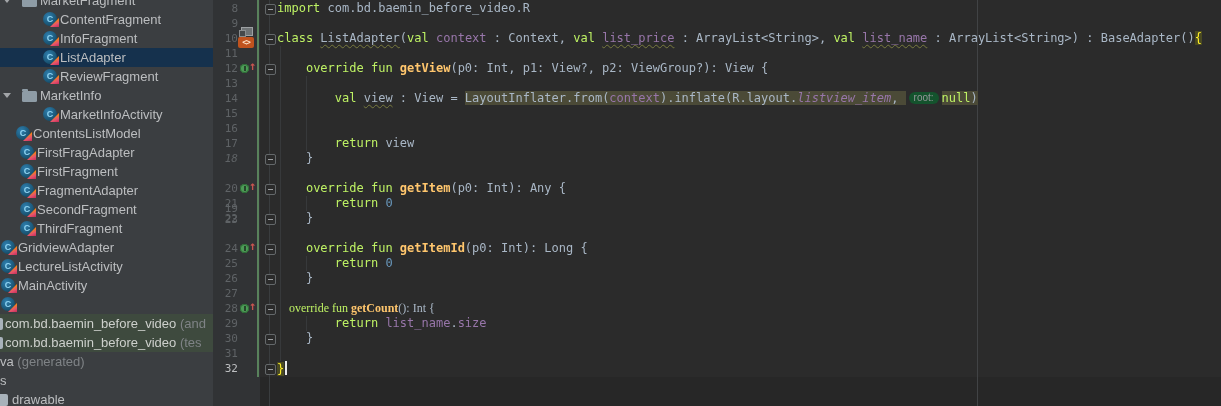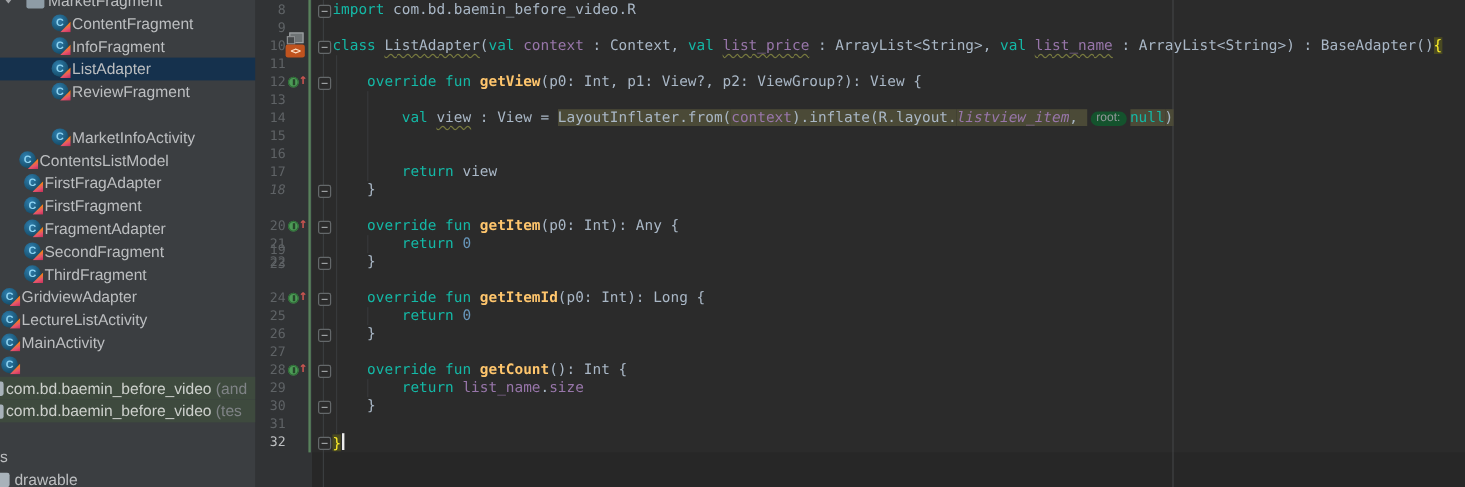--- a/index.html
+++ b/index.html
@@ -33,21 +33,21 @@
   #foldline{position:absolute;left:269px;top:0;width:1px;height:406px;background:#3A3D3F;}
   #voidstrip{position:absolute;left:260px;top:377px;width:961px;height:29px;background:#272727;}
   #marginguide{position:absolute;left:977px;top:0;width:1px;height:406px;background:#414345;}
   .iguide{position:absolute;width:1px;background:#37393B;}
 
   .lnum{position:absolute;left:213px;width:25px;text-align:right;
         font:11px/15px "DejaVu Sans Mono",monospace;color:#5F6366;}
   .lnum.cur{color:#BDBFC1;}
   .cline{position:absolute;left:277px;height:15px;white-space:pre;
          font:12px/15px "DejaVu Sans Mono",monospace;color:#A9B7C6;}
-  .tk-k{color:#14b8a6;}
+  .tk-k{color:#bef264;}
   .tk-f{color:#FFC66D;font-weight:bold;}
   .tk-n{color:#6897BB;}
   .tk-p{color:#9876AA;}
   .tk-pi{color:#9876AA;font-style:italic;}
   .tk-d{color:#A9B7C6;}
   .tk-b{color:#FFEF28;background:#4A4A22;}
   .wavy{text-decoration:underline;text-decoration-style:wavy;text-decoration-color:#787A3E;
         text-decoration-thickness:1px;text-underline-offset:2px;}
   .hl{background:#4B4A37;}
   .pill{display:inline-block;background:#14532d;color:#939699;border-radius:7px;
@@ -99,20 +99,25 @@
         </span>
         <span class="tlabel" style="left: 60px;">ListAdapter</span>
       </div>
       <div class="trow" style="top: 67px;">
         <span class="kicon" style="left: 43px;">
           <span class="kc">C</span>
           <span class="kbadge"></span>
         </span>
         <span class="tlabel" style="left: 60px;">ReviewFragment</span>
       </div>
+      <div class="trow" style="top: 86px;">
+        <span class="arrow"></span>
+        <span class="ficon" style="left: 22px;"></span>
+        <span class="tlabel" style="left: 40px;">MarketInfo</span>
+      </div>
       <div class="trow" style="top: 105px;">
         <span class="kicon" style="left: 43px;">
           <span class="kc">C</span>
           <span class="kbadge"></span>
         </span>
         <span class="tlabel" style="left: 60px;">MarketInfoActivity</span>
       </div>
       <div class="trow" style="top: 124px;">
         <span class="kicon" style="left: 16px;">
           <span class="kc">C</span>
@@ -183,20 +188,23 @@
         </span>
         <span class="tlabel" style="left: 2px; margin-top: 16px;">ViewPagerAdapter</span>
       </div>
       <div class="trow grn" style="top: 333px;">
         <span class="sliver" style="width: 3px;"></span>
         <span class="tlabel" style="left: 5px;">com.bd.baemin_before_video<span class="tsub"> (tes</span></span>
       </div>
       <div class="trow grn" style="top: 314px;">
         <span class="sliver" style="width: 3px;"></span>
         <span class="tlabel" style="left: 5px;">com.bd.baemin_before_video<span class="tsub"> (and</span></span>
+      </div>
+      <div class="trow" style="top: 352px;">
+        <span class="tlabel" style="left: 0px;">va<span class="tsub"> (generated)</span></span>
       </div>
       <div class="trow" style="top: 371px;">
         <span class="tlabel" style="left: 0px;">s</span>
       </div>
       <div class="trow" style="top: 390px;">
         <span class="sliver" style="width: 8px;"></span>
         <span class="tlabel" style="left: 12px;">drawable</span>
       </div>
     </div>
 
@@ -266,21 +274,21 @@
       <div class="lnum" style="top: 271px;">26</div>
       <div class="fold" style="top: 274px;"></div>
       <div class="cline" style="top: 271px;"><span class="tk-d">    }</span></div>
       <div class="lnum" style="top: 286px;">27</div>
       <div class="lnum" style="top: 301px;">28</div>
       <div class="fold" style="top: 304px;"></div>
       <div class="ovicon" style="top: 301px;">
         <span class="ov-circle"></span>
         <span class="ov-arrow">↑</span>
       </div>
-      <div class="cline" style="top: 301px;"><span class="tk-d">    </span><span class="tk-k">override fun </span><span class="tk-f">getCount</span><span class="tk-d">(): Int {</span></div>
+      <div class="cline" style="top: 301px; font-family: Liberation Serif, serif;"><span class="tk-d">    </span><span class="tk-k">override fun </span><span class="tk-f">getCount</span><span class="tk-d">(): Int {</span></div>
       <div class="lnum" style="top: 316px;">29</div>
       <div class="cline" style="top: 316px;"><span class="tk-d">        </span><span class="tk-k">return </span><span class="tk-p">list_name</span><span class="tk-d">.</span><span class="tk-p">size</span></div>
       <div class="lnum" style="top: 331px;">30</div>
       <div class="fold" style="top: 334px;"></div>
       <div class="cline" style="top: 331px;"><span class="tk-d">    }</span></div>
       <div class="lnum" style="top: 346px;">31</div>
       <div class="lnum cur" style="top: 361px;">32</div>
       <div class="fold" style="top: 364px;"></div>
       <div class="cline" style="top: 361px;"><span class="tk-b">}</span><span class="caret"></span></div>
     </div>

